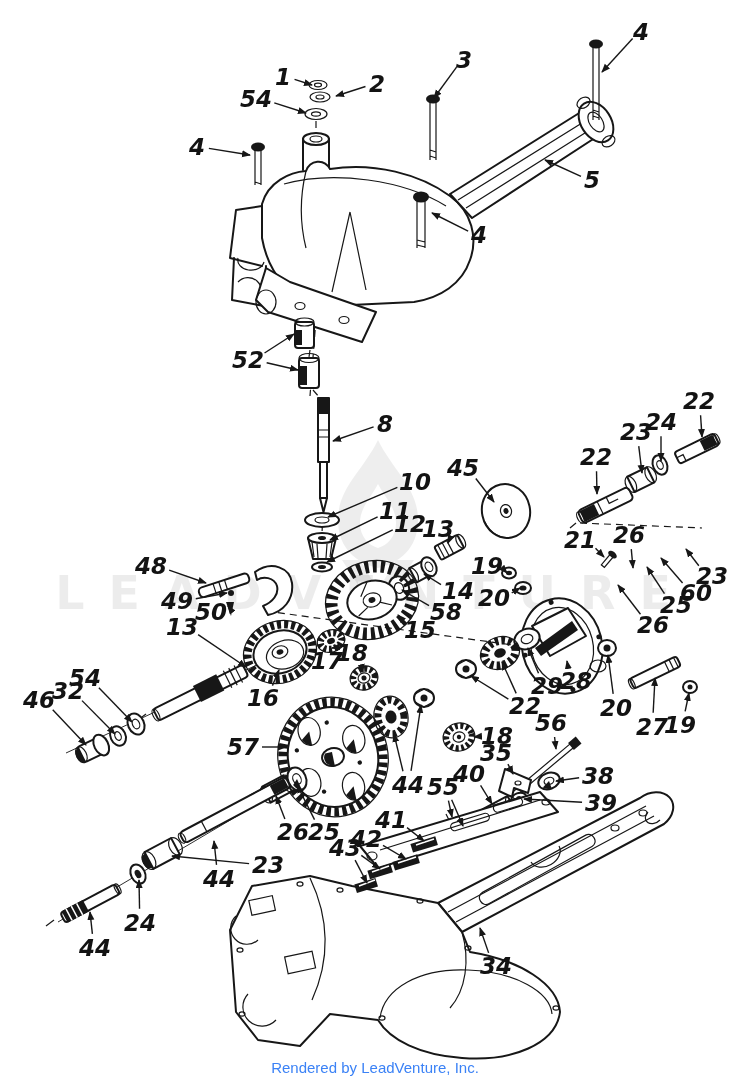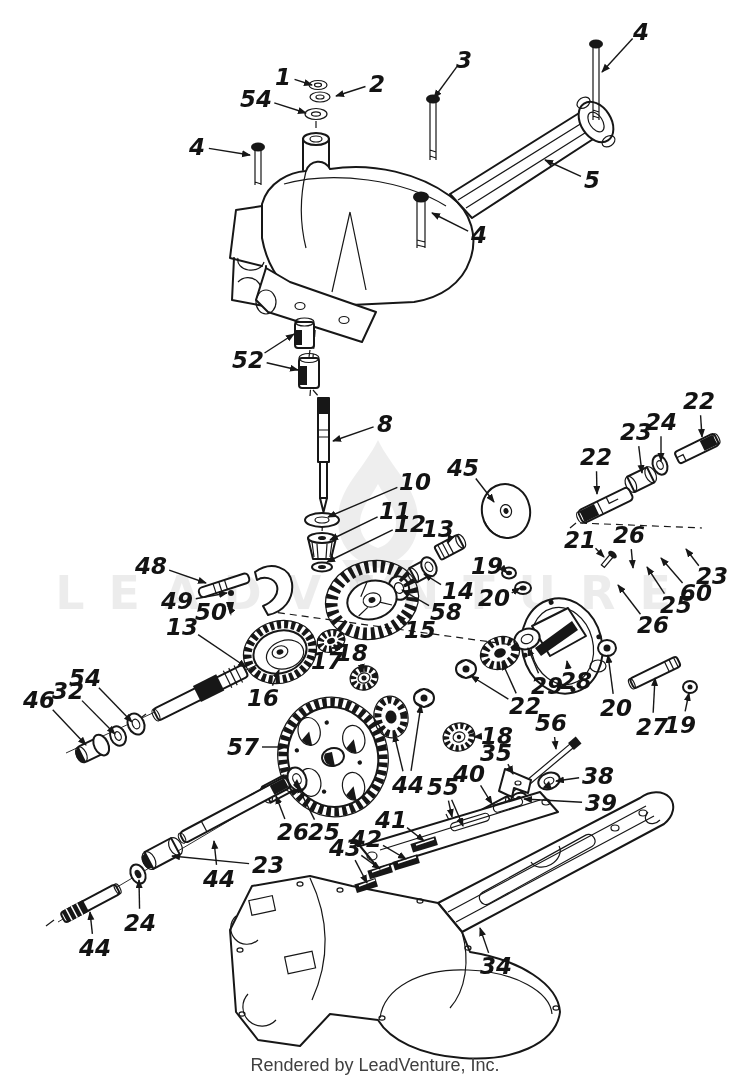--- a/index.html
+++ b/index.html
@@ -3,21 +3,21 @@
 <meta charset="utf-8">
 <title></title>
 <style>
   html,body{margin:0;padding:0;background:#fff;}
   .stage{position:relative;width:750px;height:1082px;background:#ffffff;overflow:hidden;
          font-family:"DejaVu Sans",sans-serif;}
   .wm-text{position:absolute;left:0;right:0;top:566px;text-align:center;
            font-weight:bold;font-size:46px;letter-spacing:24px;color:#000;opacity:.07;
            white-space:nowrap;pointer-events:none;}
   .footer{position:absolute;left:0;right:0;bottom:6px;text-align:center;
-          font-size:18px;color:#404040;font-family:"Liberation Sans",sans-serif;}
+          font-size:15px;color:#3b82f6;font-family:"Liberation Sans",sans-serif;}
   svg{position:absolute;left:0;top:0;}
   .ln{fill:none;stroke:#171717;stroke-width:2;stroke-linecap:round;stroke-linejoin:round;}
   .tn{fill:none;stroke:#171717;stroke-width:1.2;}
   .hair{fill:none;stroke:#171717;stroke-width:0.9;}
   .fl{fill:#171717;stroke:none;}
   .wh{fill:#ffffff;}
   .dash{stroke-dasharray:7 5;}
   .teeth{fill:none;stroke:#171717;}
   .callout{font:italic 700 23px "DejaVu Sans",sans-serif;fill:#131313;}
   .leader{stroke:#171717;stroke-width:1.4;fill:none;}

